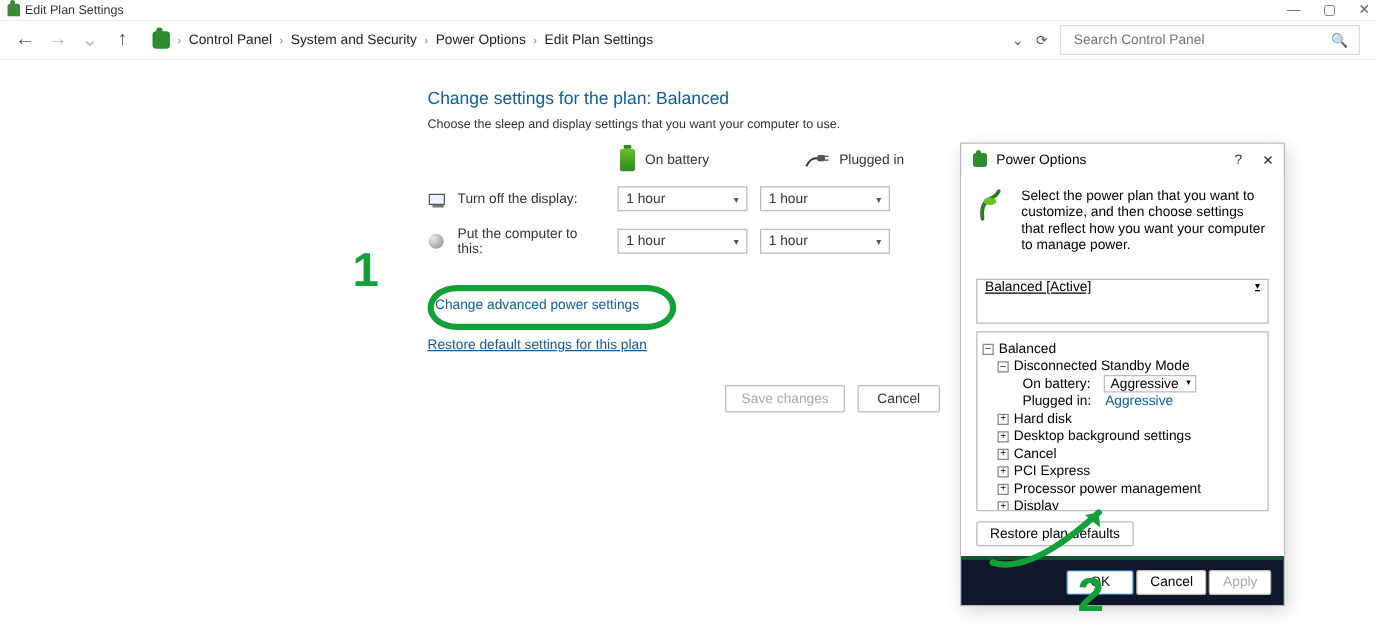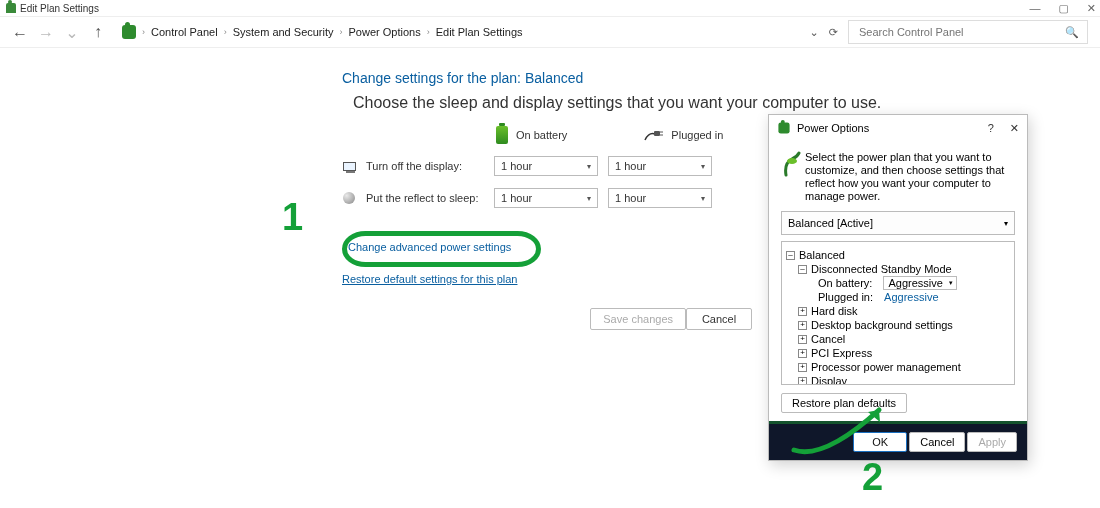--- a/index.html
+++ b/index.html
@@ -24,21 +24,21 @@
   .bc-left-icon::after{content:"";position:absolute;top:-3px;left:3px;width:5px;height:5px;background:#2e8b2e;border-radius:3px;}
   .addr-right { display:flex; align-items:center; gap:10px; }
   .small-icon { font-size:11px; color:#555; cursor:pointer; }
   .search-box { width: 240px; height: 24px; border: 1px solid #ddd; display:flex; align-items:center; padding: 0 8px; font-size:11px; color:#888; justify-content:space-between; }
   .search-box input { border:none; outline:none; font-size:11px; flex:1; color:#333; background:transparent; }
   .search-box .mag { color:#999; font-size:11px; }
 
   
   .page { padding: 22px 0 0 342px; font-size: 11px; color:#333; position:relative; }
   .heading { color:#0a5fa0; font-size: 14px; margin-bottom: 8px; }
-  .subhead { font-size: 16px; color:#333; margin-bottom: 14px; margin-left: 11px; }
+  .subhead { font-size: 10px; color:#333; margin-bottom: 14px; }
 
   .row-icons { display:flex; gap:76px; margin-left:154px; margin-bottom:12px; }
   .ico-lbl { display:flex; align-items:center; gap:8px; font-size:11px; }
   .battery-icon { width:12px; height:18px; background:linear-gradient(#6abf2a,#2e8b1f); border-radius:2px; position:relative; }
   .battery-icon::before{content:"";position:absolute;top:-3px;left:3px;width:6px;height:3px;background:#2e8b1f;border-radius:1px;}
   .plug-icon svg{display:block;}
 
   .form-row { display:flex; align-items:center; gap:10px; margin-bottom:12px; }
   .form-row .row-icon { width:14px; height:14px; display:flex; align-items:center; justify-content:center; }
   .monitor-icon { width:13px; height:9px; border:1px solid #555; background:#eaf4ff; position:relative; }
@@ -46,41 +46,41 @@
   .moon-icon { width:12px; height:12px; border-radius:50%; background:radial-gradient(circle at 30% 30%, #e9e9e9, #888); }
   .row-label { width:118px; }
   .dd { width:104px; height:20px; border:1px solid #bbb; background:#fff; display:flex; align-items:center; justify-content:space-between; padding:0 6px; font-size:11px; cursor:pointer; }
   .dd .car { font-size:8px; color:#555; }
 
   .link { color:#0a5fa0; cursor:pointer; display:block; }
   .link1-wrap { position:relative; display:inline-block; margin-top:11px; padding: 10px 30px 14px 6px; }
   .ring { position:absolute; inset:0; border:5px solid #14a038; border-radius: 26px / 20px; pointer-events:none; }
   .link2 { margin-top: 6px; text-decoration: underline; }
 
-  .btnbar { position:absolute; left:342px; top:260px; width:410px; display:flex; justify-content:flex-end; }
+  .btnbar { position:absolute; left:342px; top:260px; width:410px; display:flex; justify-content:flex-end; gap:10px; }
   .btn { min-width:66px; height:22px; border:1px solid #bbb; background:#fff; font-size:11px; display:flex; align-items:center; justify-content:center; padding:0 12px; cursor:pointer; border-radius:2px;}
   .btn.disabled { color:#aaa; cursor:default; }
 
   
   .anno1 { position:absolute; left:282px; top:196px; font-size:38px; font-weight:800; color:#14a038; font-family: Arial, sans-serif; }
 
   
   .dlg { position:absolute; left:768px; top:114px; width:260px; background:#fff; border:1px solid #bbb; box-shadow: 2px 4px 14px rgba(0,0,0,.18); font-size:11px; }
   .dlg-title { height:26px; display:flex; align-items:center; justify-content:space-between; padding:0 8px; }
   .dlg-title-left { display:flex; align-items:center; gap:6px; }
   .dlg-title .qx { display:flex; gap:16px; color:#333; }
   .dlg-title .qx span { cursor:pointer; }
   .tabstrip { height:22px; border-bottom:1px solid #ccc; display:flex; align-items:flex-end; padding-left:6px; background:#f7f7f7;}
   .dlg-body-wrap { background:#f7f7f7; padding:0 0 0 0;}
   .tab { border:1px solid #ccc; border-bottom:1px solid #fff; background:#fff; padding:3px 8px; font-size:11px; position:relative; top:1px; cursor:pointer;}
   .dlg-body { padding:10px 12px 8px 12px; background:#fff; margin:0; }
-  .dlg-intro { display:flex; gap:2px; margin-bottom:8px; }
+  .dlg-intro { display:flex; gap:14px; margin-bottom:20px; }
   .pwr-icon { width:22px; height:26px; flex-shrink:0; }
   .pwr-icon svg{display:block;}
-  .dlg-dd { width:100%; height:24px; border:1px solid #bbb; display:flex; align-items:center; justify-content:space-between; padding:0 6px; margin-bottom:6px; cursor:pointer; background:#fdfdfd;}
+  .dlg-dd { width:100%; height:36px; border:1px solid #bbb; display:flex; align-items:flex-start; justify-content:space-between; padding:0 6px; margin-bottom:6px; cursor:pointer; background:#fdfdfd;text-decoration:underline;}
   .tree { border:1px solid #bbb; padding:6px 4px; height:144px; overflow:hidden; background:#fff; }
   .tree .node { display:flex; align-items:center; gap:4px; line-height:14px; }
   .tree .sq { width:9px; height:9px; border:1px solid #888; display:flex; align-items:center; justify-content:center; font-size:8px; line-height:1; cursor:pointer; flex-shrink:0; }
   .tree .lvl1 { margin-left:0; }
   .tree .lvl2 { margin-left:12px; }
   .tree .lvl3 { margin-left:32px; }
   .tree .val-dd { border:1px solid #bbb; padding:0 4px; display:inline-flex; align-items:center; gap:6px; height:14px; cursor:pointer;}
   .tree .val-link { color:#0a5fa0; cursor:pointer; }
   .restore-row { display:flex; padding:8px 0 0 0; }
   .dlgbtn { height:20px; border:1px solid #bbb; background:#fff; padding:0 10px; font-size:11px; cursor:pointer; display:flex; align-items:center; border-radius:2px;}
@@ -172,21 +172,21 @@
     <div class="dd">
         <span>1 hour</span>
         <span class="car">▾</span>
       </div>
   </div>
 
   <div class="form-row">
     <span class="row-icon">
         <span class="moon-icon"></span>
       </span>
-    <span class="row-label">Put the reflect to sleep:</span>
+    <span class="row-label">Put the computer to this:</span>
     <div class="dd">
         <span>1 hour</span>
         <span class="car">▾</span>
       </div>
     <div class="dd">
         <span>1 hour</span>
         <span class="car">▾</span>
       </div>
   </div>
 

